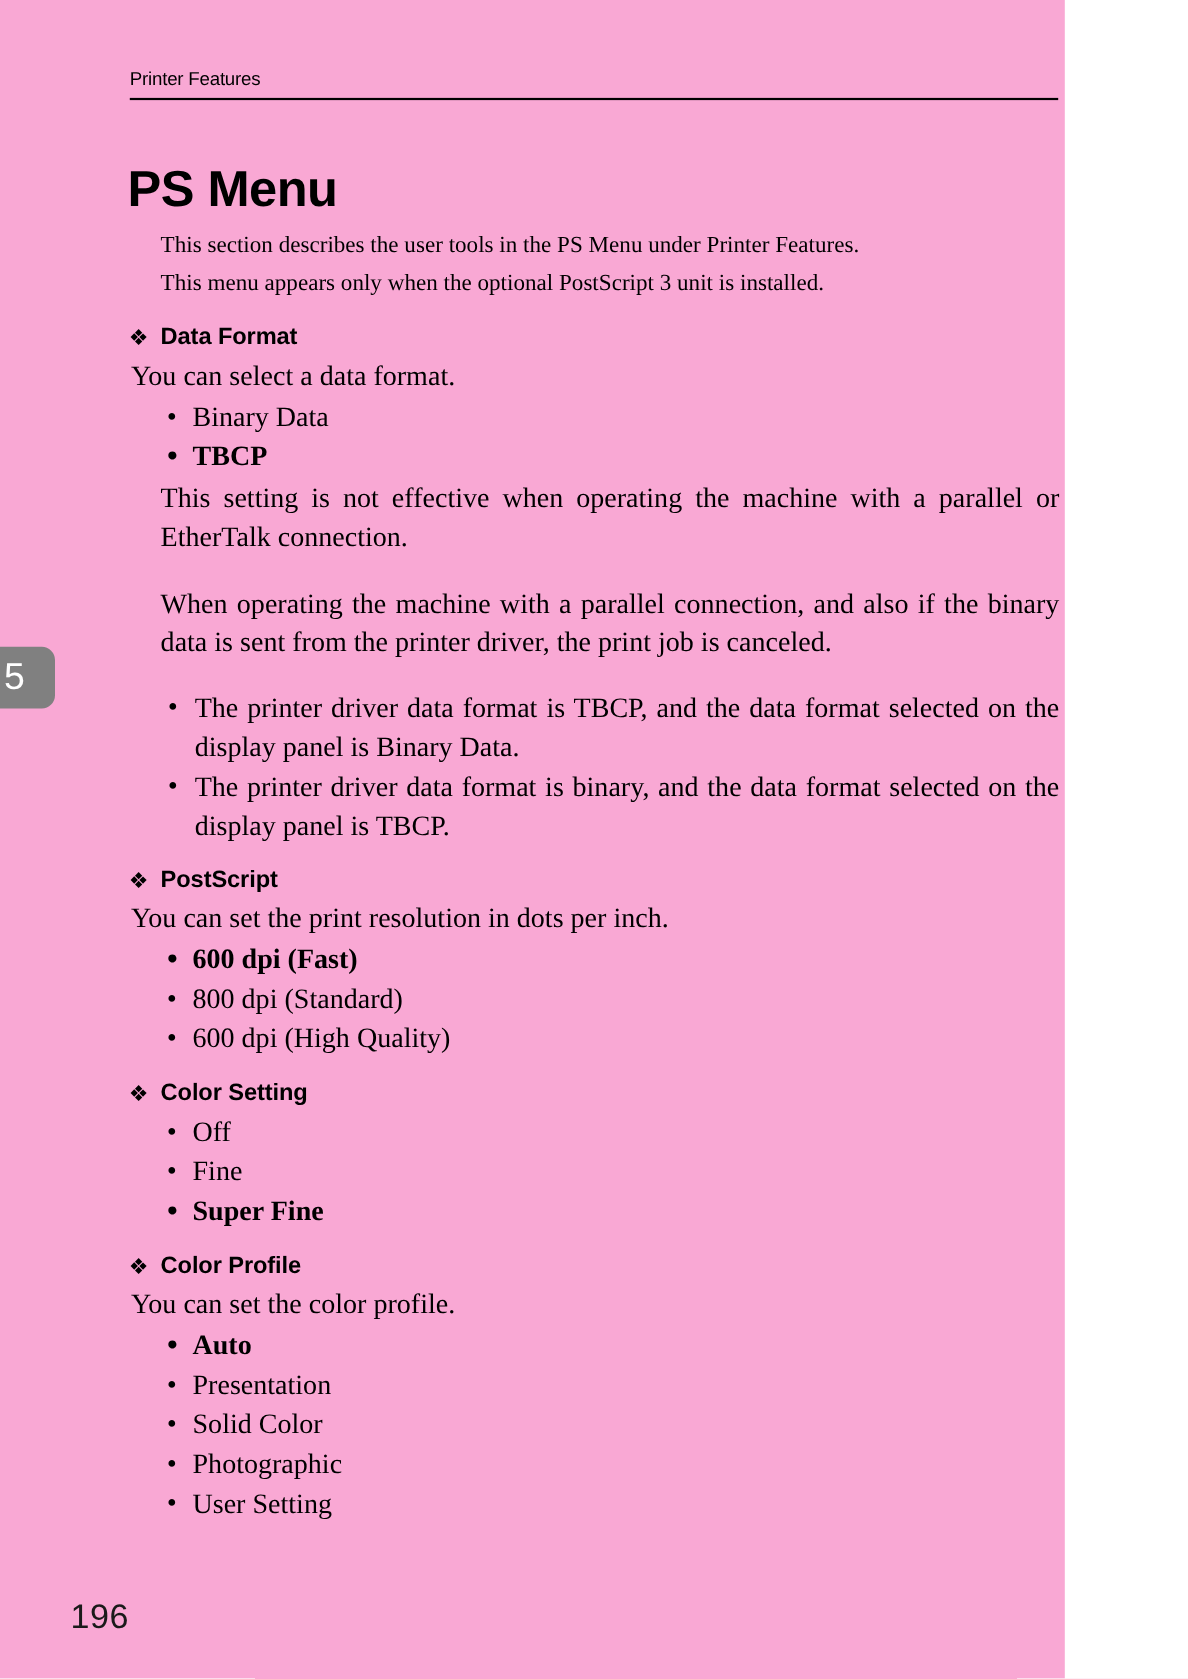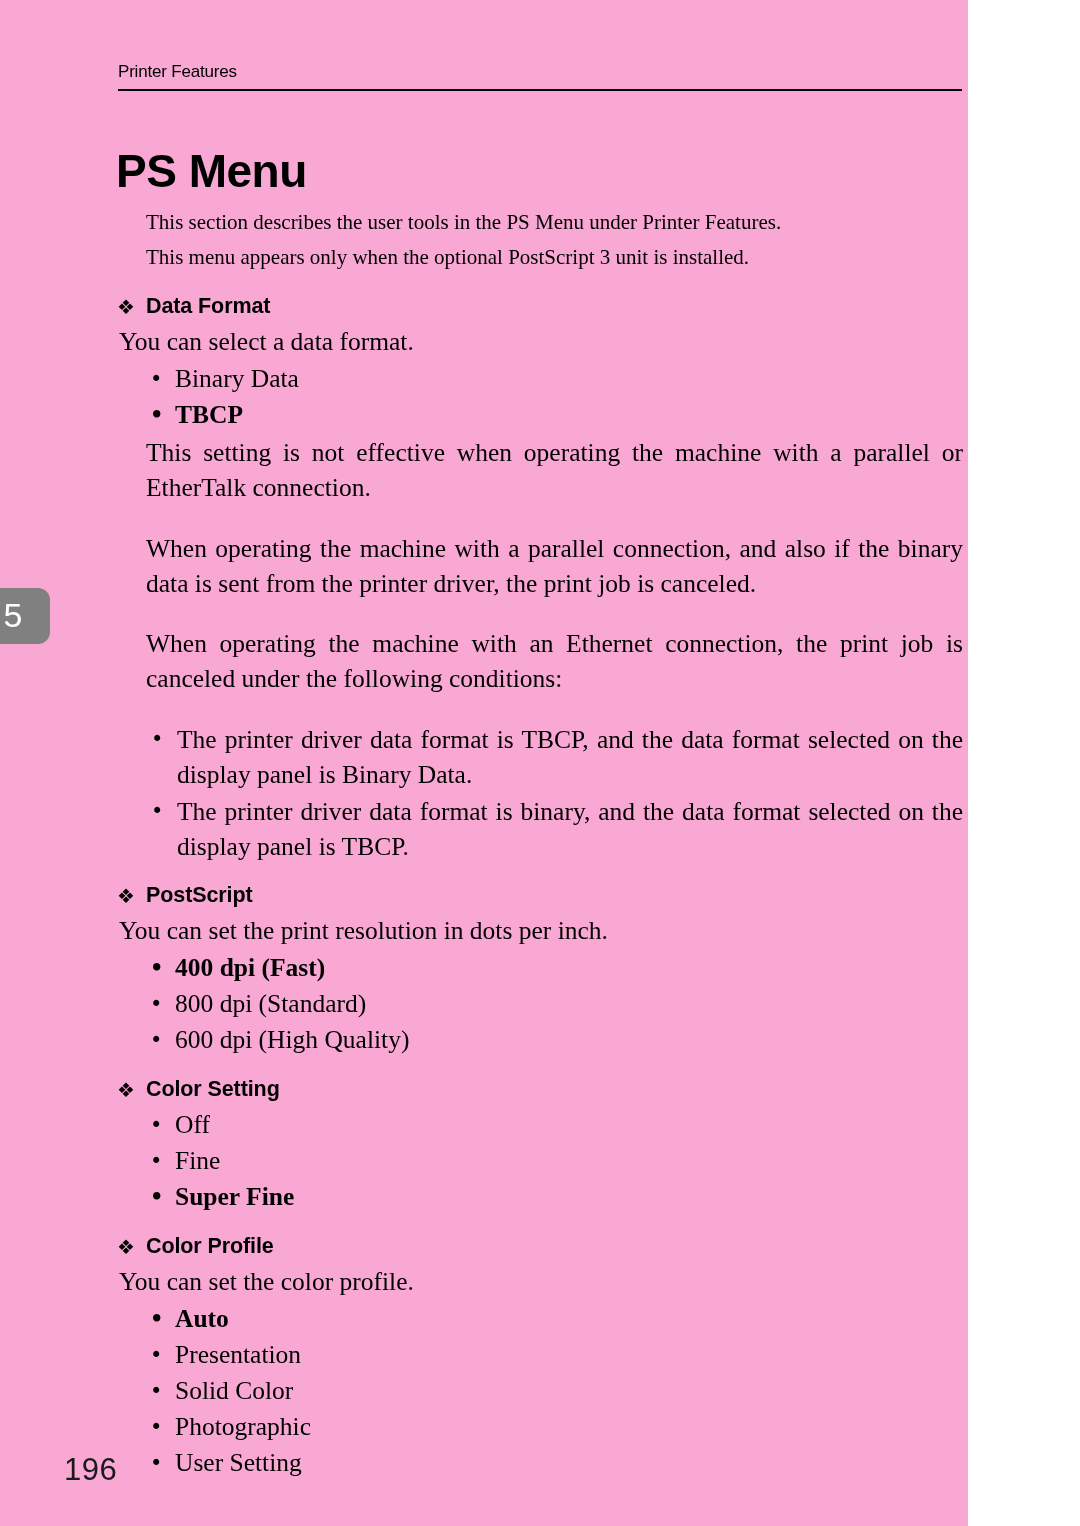--- a/index.html
+++ b/index.html
@@ -223,21 +223,20 @@
           <span class="dot">•</span>
           <span>Binary Data</span>
         </li>
         <li class="bold">
           <span class="dot">•</span>
           <span>TBCP</span>
         </li>
       </ul>
       <p class="para">This setting is not effective when operating the machine with a parallel or EtherTalk connection.</p>
       <p class="para">When operating the machine with a parallel connection, and also if the binary data is sent from the printer driver, the print job is canceled.</p>
-      <p class="para">When operating the machine with an Ethernet connection, the print job is canceled under the following conditions:</p>
       <ul class="nlist">
         <li>
           <span class="dot">•</span>
           <span>The printer driver data format is TBCP, and the data format selected on the display panel is Binary Data.</span>
         </li>
         <li>
           <span class="dot">•</span>
           <span> The printer driver data format is binary, and the data format selected on the display panel is TBCP.</span>
         </li>
       </ul>
@@ -245,21 +244,21 @@
 
     <div class="section">
       <div class="sec-head">
         <span class="diamond">❖</span>
         <span>PostScript</span>
       </div>
       <div class="sec-desc">You can set the print resolution in dots per inch.</div>
       <ul class="blist">
         <li class="bold">
           <span class="dot">•</span>
-          <span>400 dpi (Fast)</span>
+          <span>600 dpi (Fast)</span>
         </li>
         <li>
           <span class="dot">•</span>
           <span>800 dpi (Standard)</span>
         </li>
         <li>
           <span class="dot">•</span>
           <span>600 dpi (High Quality)</span>
         </li>
       </ul>

